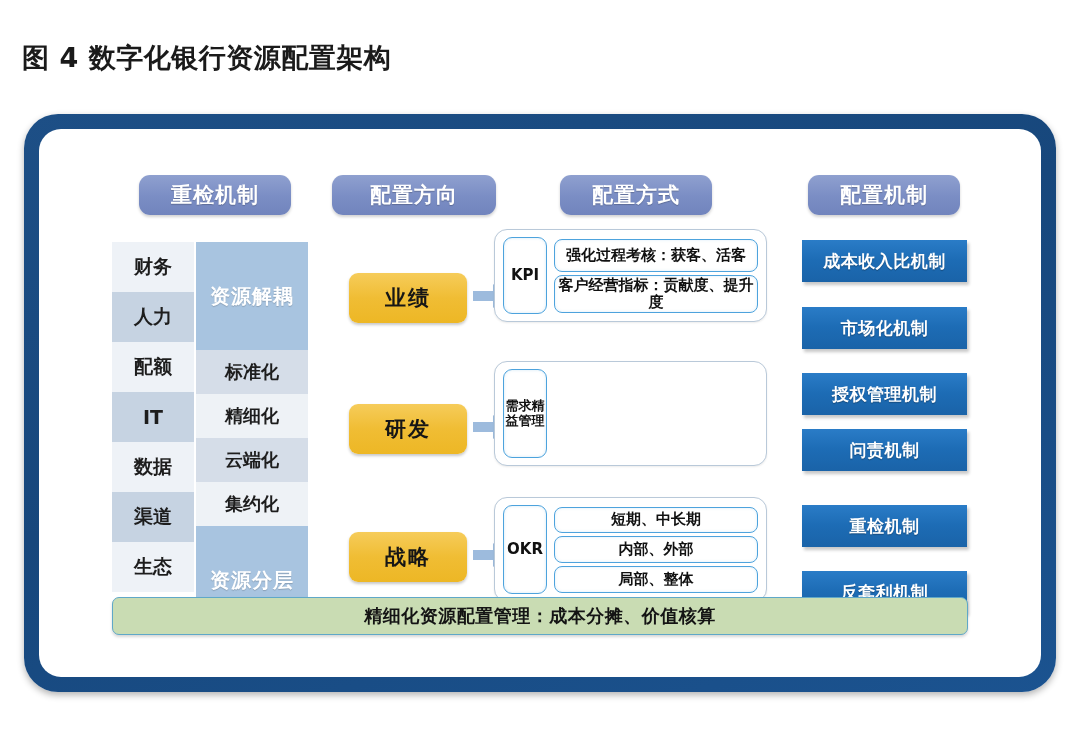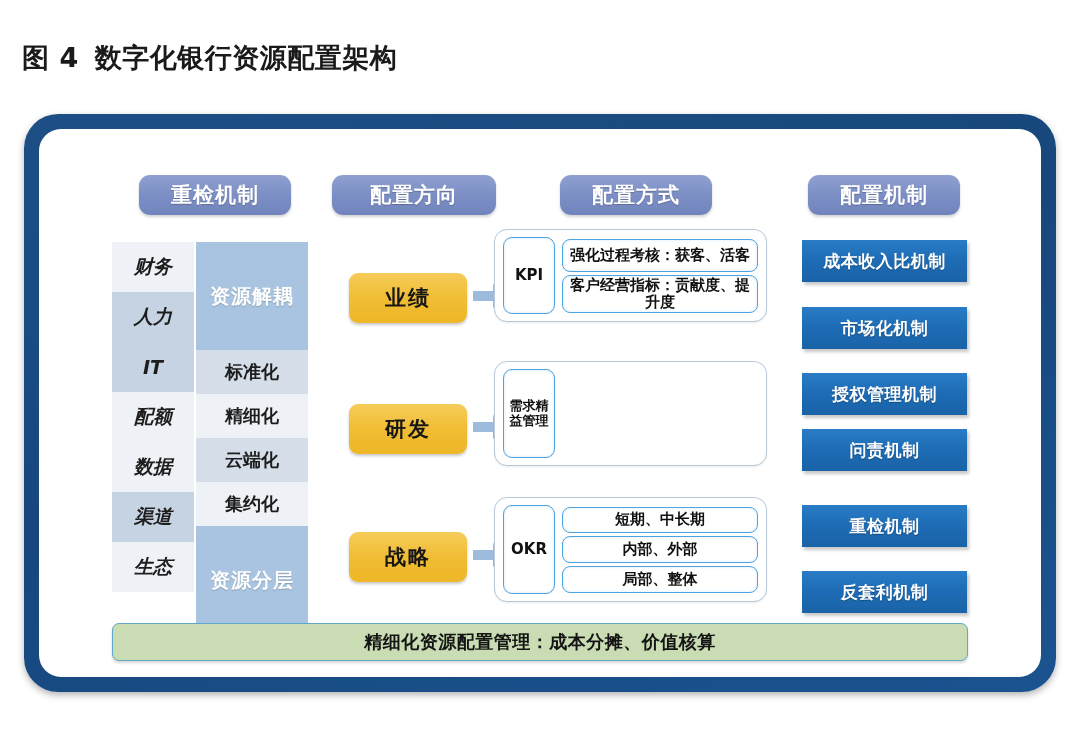--- a/index.html
+++ b/index.html
@@ -19,21 +19,21 @@
   .fig-title {
     position: absolute;
     left: 22px;
     top: 40px;
     font-size: 27px;
     font-weight: 700;
     color: #1a1a1a;
     letter-spacing: 0.5px;
     white-space: nowrap;
   }
-  .fig-title .num { margin-right: 16px; text-align: right; }
+  .fig-title .num { margin-right: 10px; text-align: right; }
 
   
   .frame {
     position: absolute;
     left: 24px;
     top: 114px;
     width: 1032px;
     height: 578px;
     border-radius: 34px;
     background: linear-gradient(160deg, #1d4f86 0%, #17477c 45%, #1b5390 100%);
@@ -80,21 +80,20 @@
   }
   .res-cell {
     height: 50px;
     display: flex;
     align-items: center;
     justify-content: center;
     font-size: 19px;
     font-weight: 700;
     color: #1d1d1d;
     box-sizing: border-box;
-    font-style: italic;
   }
   .res-cell.odd  { background: #eef2f7; }
   .res-cell.even { background: #c6d3e2; }
 
   
   .col-app {
     position: absolute;
     left: 157px;
     top: 113px;
     width: 112px;
@@ -166,21 +165,21 @@
     align-items: center;
     padding: 7px 8px;
     box-shadow: 0 1px 2px rgba(0,0,0,.08);
   }
   .grp-1 { top: 100px; height: 93px; }
   .grp-2 { top: 232px; height: 105px; }
   .grp-3 { top: 368px; height: 105px; }
 
   .grp-tag {
     flex: 0 0 auto;
-    width: 52px;
+    width: 44px;
     align-self: stretch;
     border: 1.6px solid #4da3dd;
     border-radius: 9px;
     background: #ffffff;
     display: flex;
     align-items: center;
     justify-content: center;
     font-size: 15px;
     font-weight: 700;
     color: #111111;
@@ -238,21 +237,21 @@
   .m2 { top: 178px; }
   .m3 { top: 244px; }
   .m4 { top: 300px; }
   .m5 { top: 376px; }
   .m6 { top: 442px; }
 
   
   .bottom-bar {
     position: absolute;
     left: 73px;
-    top: 494px;
+    top: 468px;
     width: 856px;
     height: 38px;
     border: 1.6px solid #5fa8c8;
     border-radius: 7px;
     background: #c9dcb3;
     display: flex;
     align-items: center;
     justify-content: center;
     font-size: 18px;
     font-weight: 700;
@@ -273,22 +272,22 @@
   <div class="frame-inner">
 
     <div class="col-head head-1">重检机制</div>
     <div class="col-head head-2">配置方向</div>
     <div class="col-head head-3">配置方式</div>
     <div class="col-head head-4">配置机制</div>
 
     <div class="col-res">
       <div class="res-cell odd">财务</div>
       <div class="res-cell even">人力</div>
+      <div class="res-cell odd">配额</div>
       <div class="res-cell even">IT</div>
-      <div class="res-cell odd">配额</div>
       <div class="res-cell odd">数据</div>
       <div class="res-cell even">渠道</div>
       <div class="res-cell odd">生态</div>
     </div>
 
     <div class="col-app">
       <div class="app-big">资源解耦</div>
       <div class="app-cell dk">标准化</div>
       <div class="app-cell lt">精细化</div>
       <div class="app-cell dk">云端化</div>

